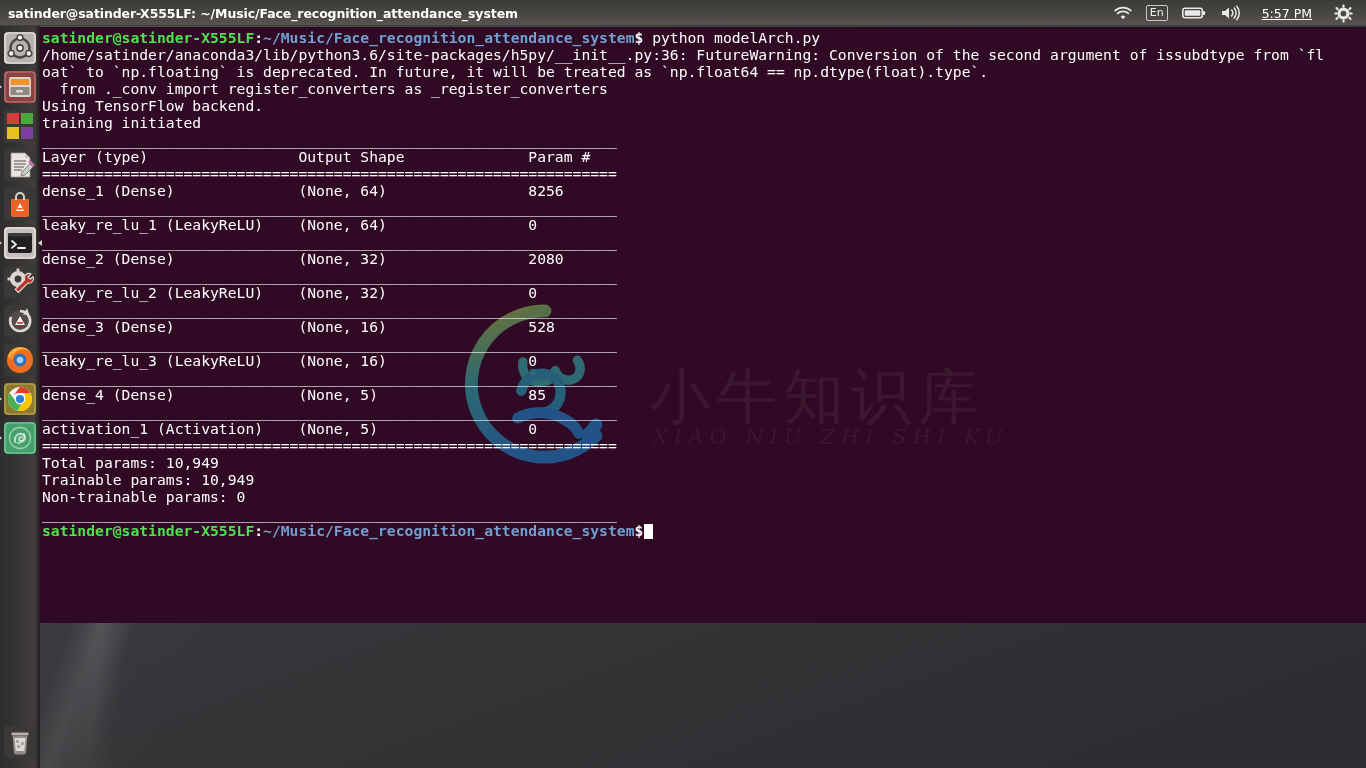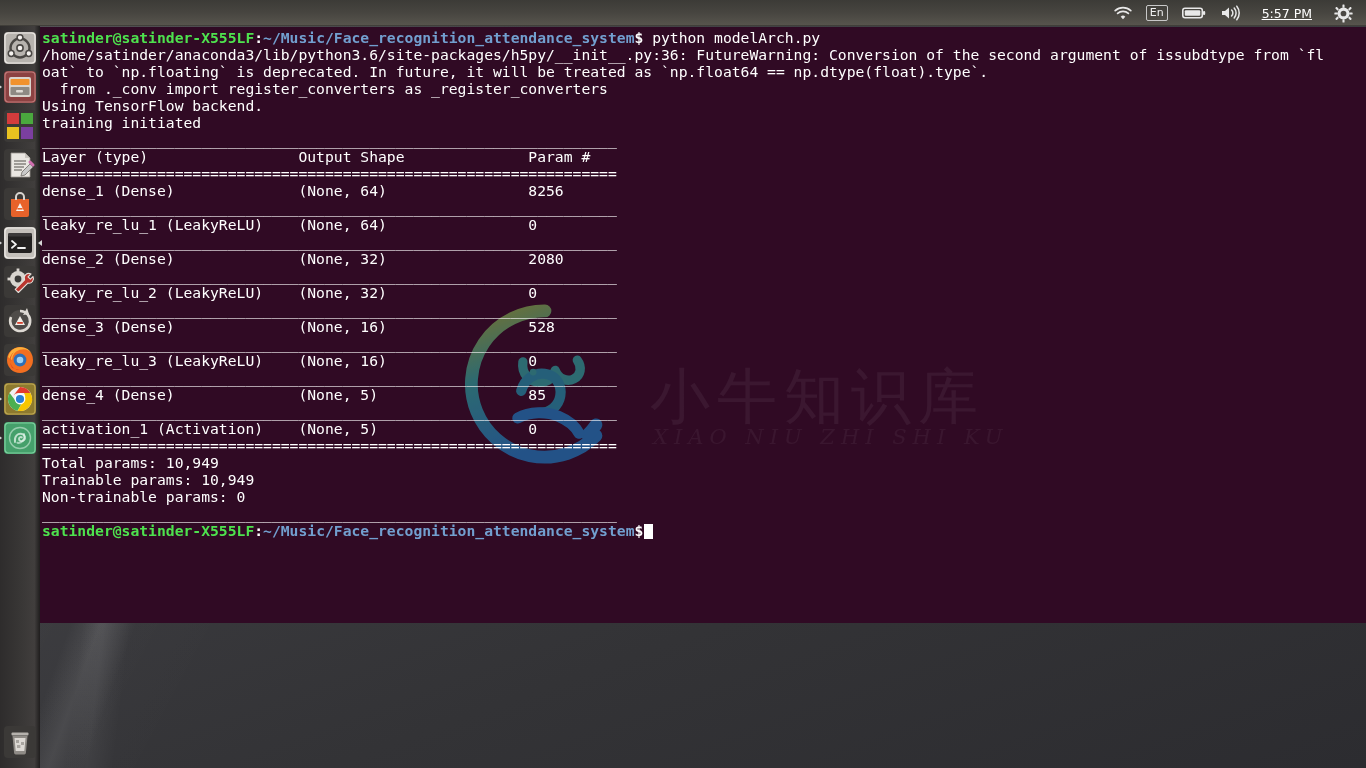--- a/index.html
+++ b/index.html
@@ -425,20 +425,21 @@
         <g fill="#a8a49f">
           <rect x="12" y="14" width="3" height="3"></rect>
           <rect x="17" y="16" width="3" height="3"></rect>
           <rect x="13" y="19" width="3.4" height="3"></rect>
         </g>
       </svg>
     </div>
   </div>
 
   <div id="top-panel">
+    <div id="panel-title">satinder@satinder-X555LF: ~/Music/Face_recognition_attendance_system</div>
 
     <div id="panel-indicators">
 
       <div class="ind">
         <svg width="18" height="15" viewBox="0 0 18 15">
           <path d="M9 13.3 l2.3 -2.6 a3.3 3.3 0 0 0 -4.6 0 z" fill="#e8e8e8"></path>
           <path d="M3.6 7.4 a8 8 0 0 1 10.8 0" fill="none" stroke="#e8e8e8" stroke-width="1.7" stroke-linecap="round"></path>
           <path d="M1.2 4.6 a11.6 11.6 0 0 1 15.6 0" fill="none" stroke="#e8e8e8" stroke-width="1.7" stroke-linecap="round"></path>
         </svg>
       </div>

